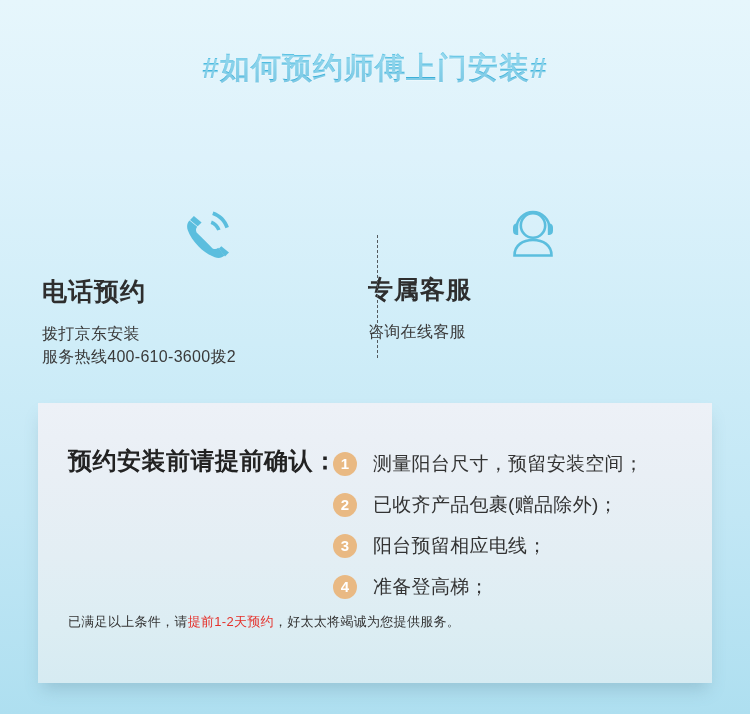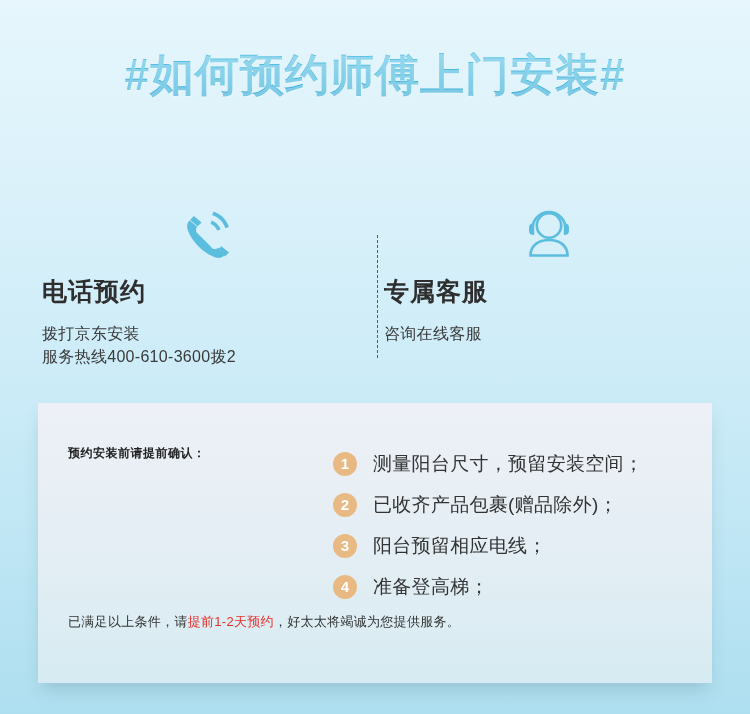--- a/index.html
+++ b/index.html
@@ -21,21 +21,21 @@
     overflow: hidden;
   }
 
   
   .hero-title {
     position: absolute;
     top: 52px;
     left: 0;
     width: 750px;
     text-align: center;
-    font-size: 44px;
+    font-size: 30px;
     font-weight: bold;
     letter-spacing: 1px;
     line-height: 1.05;
     color: #3FB4DC;
     background: linear-gradient(to bottom, #63C6E6 0%, #43B6DD 55%, #36ABD6 100%);
     -webkit-background-clip: text;
     background-clip: text;
     -webkit-text-fill-color: transparent;
     text-shadow: 0 1px 0 rgba(255,255,255,0.35);
     white-space: nowrap;
@@ -67,21 +67,21 @@
     width: 750px;
     height: 180px;
   }
   .svc {
     position: absolute;
     top: 0;
     width: 330px;
     text-align: left;
   }
   .svc-left  { left: 42px; }
-  .svc-right { left: 384px; }
+  .svc-right { left: 368px; font-family: Liberation Mono, monospace; }
 
   .svc-icon {
     height: 68px;
     display: flex;
     align-items: center;
     justify-content: center;
     margin-bottom: 8px;
   }
   .svc-title {
     font-size: 25px;
@@ -114,21 +114,21 @@
     top: 403px;
     width: 674px;
     height: 280px;
     background: linear-gradient(to bottom, #EDF1F7 0%, #E9EFF5 25%, #E3EEF4 55%, #DCEDF3 80%, #D6EBF2 100%);
     box-shadow: 0 10px 16px -4px rgba(90,130,150,0.30);
   }
   .confirm-label {
     position: absolute;
     left: 30px;
     top: 42px;
-    font-size: 12px;
+    font-size: 24px;
     font-weight: bold;
     color: #222222;
     letter-spacing: 0.5px;
     white-space: nowrap;
   }
   .steps {
     position: absolute;
     left: 295px;
     top: 40px;
     width: 370px;

